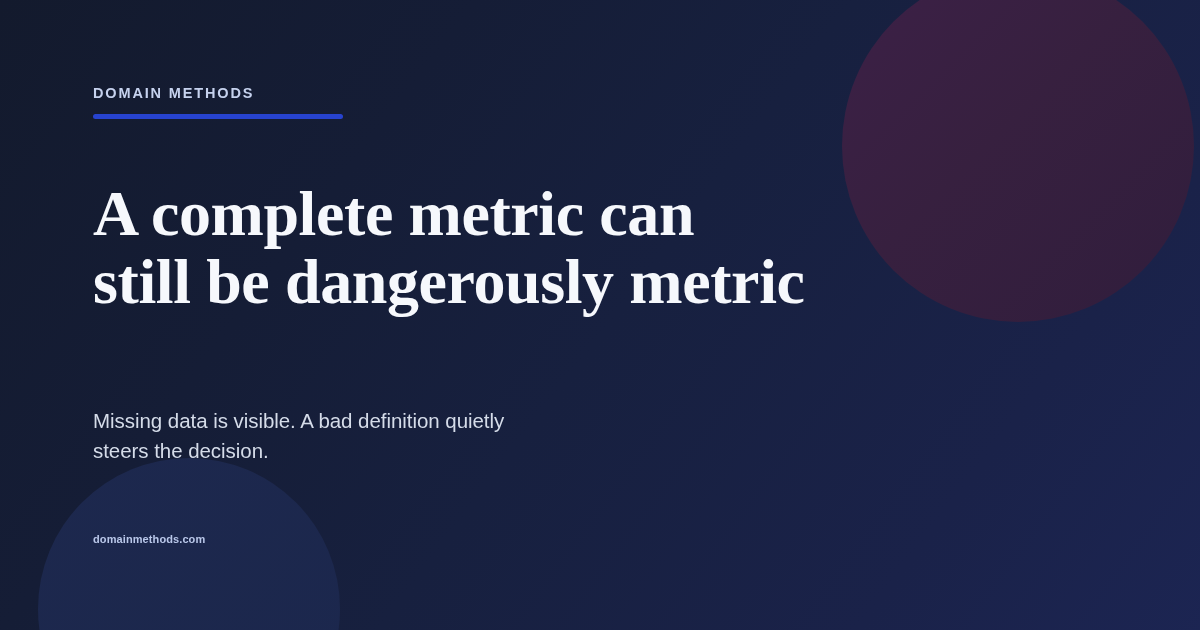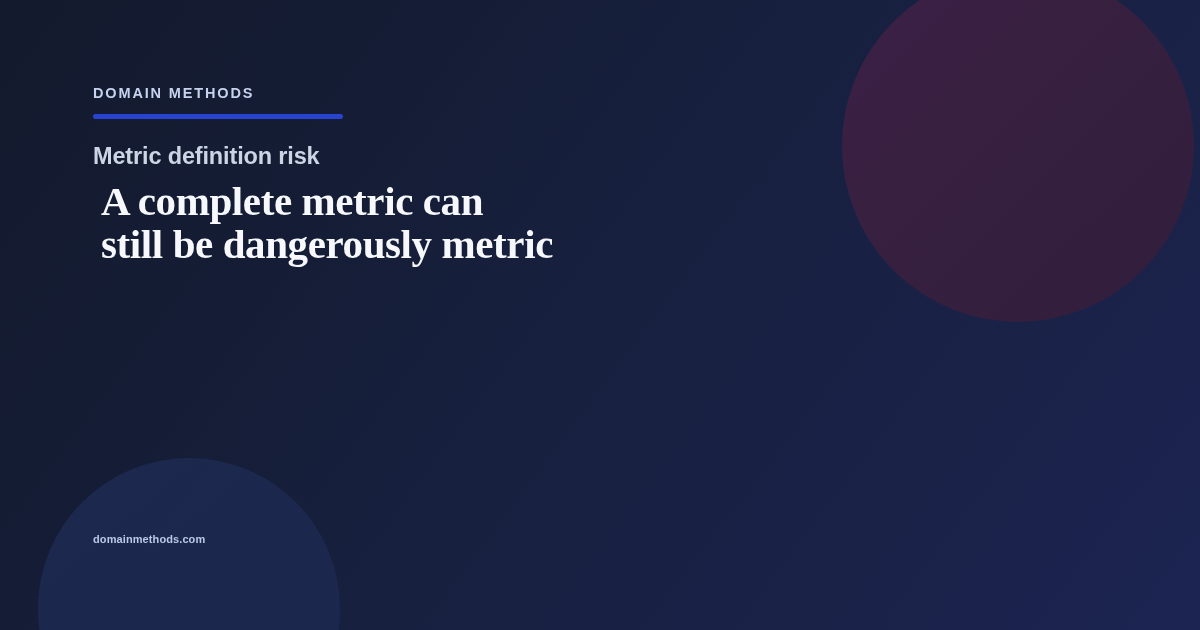--- a/index.html
+++ b/index.html
@@ -83,25 +83,25 @@
     font-size: 23.5px;
     font-weight: bold;
     letter-spacing: -0.15px;
     color: #ccd5e4;
     line-height: 1.28;
     white-space: nowrap;
   }
 
   #headline {
     position: absolute;
-    left: 8px;
+    left: 0;
     top: 180px;
     width: 760px;
     font-family: "Liberation Serif", "DejaVu Serif", serif;
-    font-size: 41px;
+    font-size: 64px;
     font-weight: bold;
     line-height: 1.06;
     letter-spacing: -0.4px;
     color: #f6f8fc;
   }
   #headline .hl-line {
     display: block;
   }
 
   #subcopy {
@@ -138,24 +138,27 @@
 
   <div class="blob" id="blob-maroon"></div>
   <div class="blob" id="blob-blue"></div>
 
   <div id="content">
 
     <div id="eyebrow">DOMAIN METHODS</div>
 
     <div id="accent-bar"></div>
 
-    <div id="kicker">Metric definition risk</div>
 
     <div id="headline">
       <span class="hl-line">A complete metric can</span>
       <span class="hl-line">still be dangerously metric</span>
     </div>
 
+    <div id="subcopy">
+      <span class="sc-line">Missing data is visible. A bad definition quietly</span>
+      <span class="sc-line">steers the decision.</span>
+    </div>
 
     <div id="site-url">domainmethods.com</div>
 
   </div>
 </div>
 
 </body></html>

